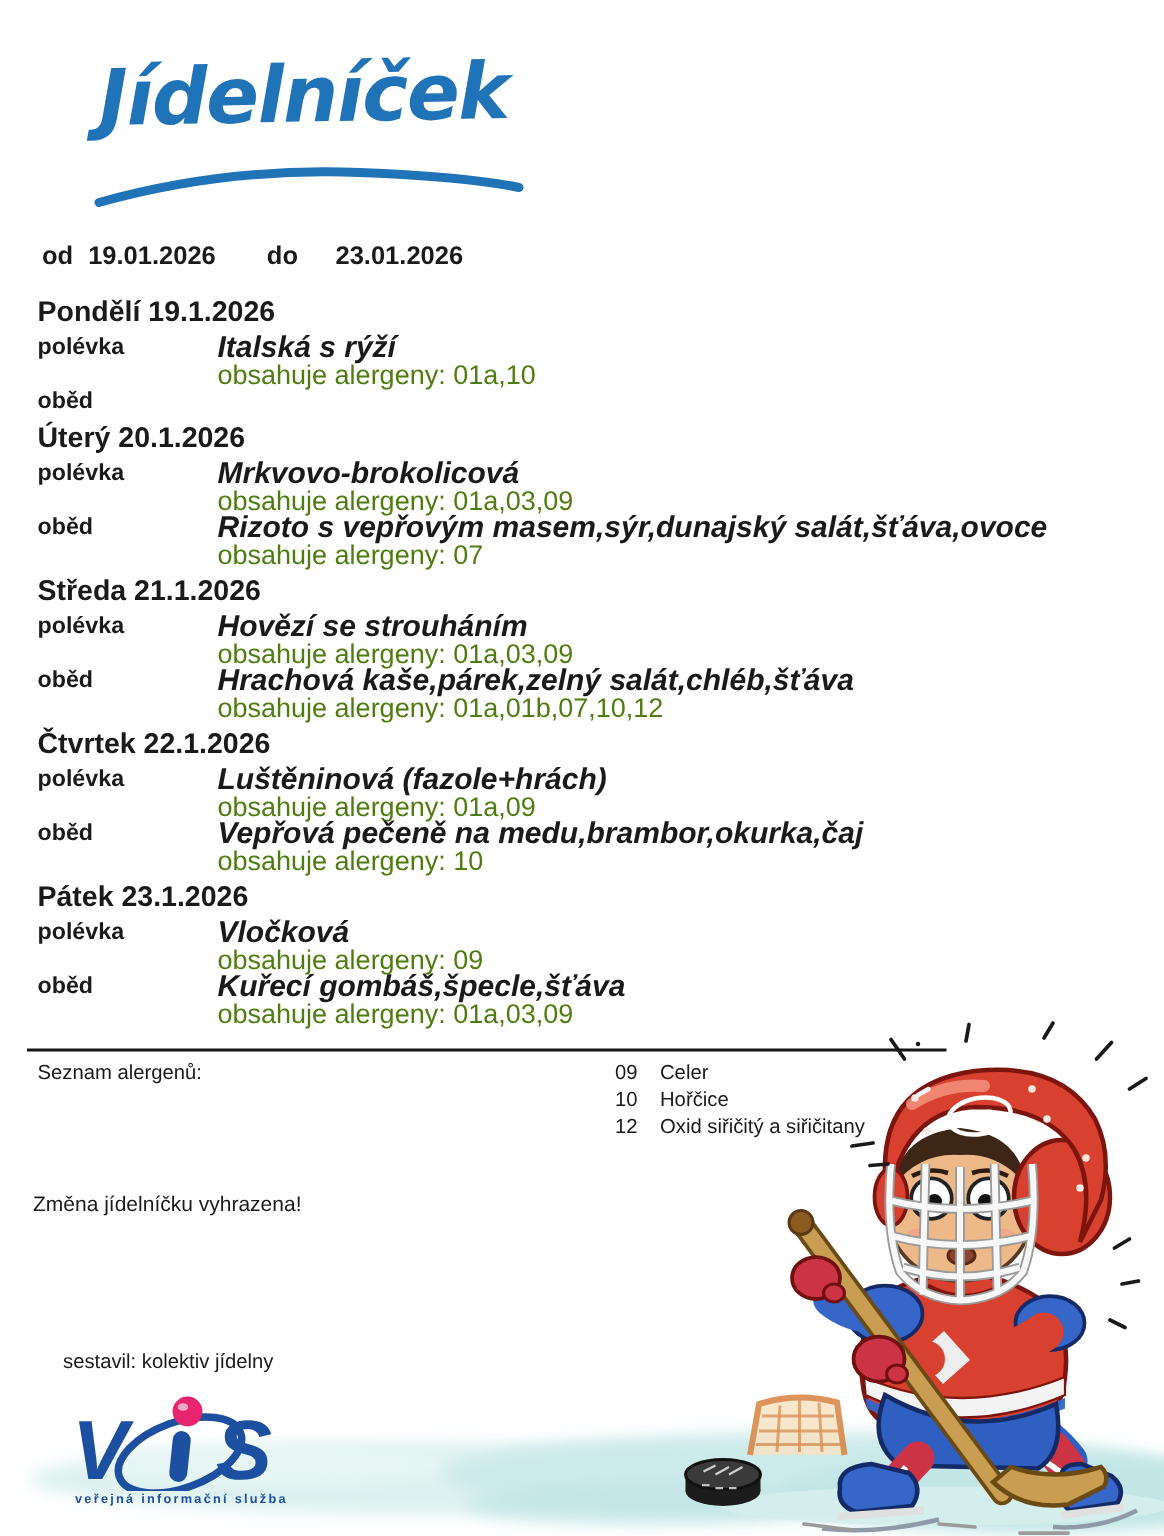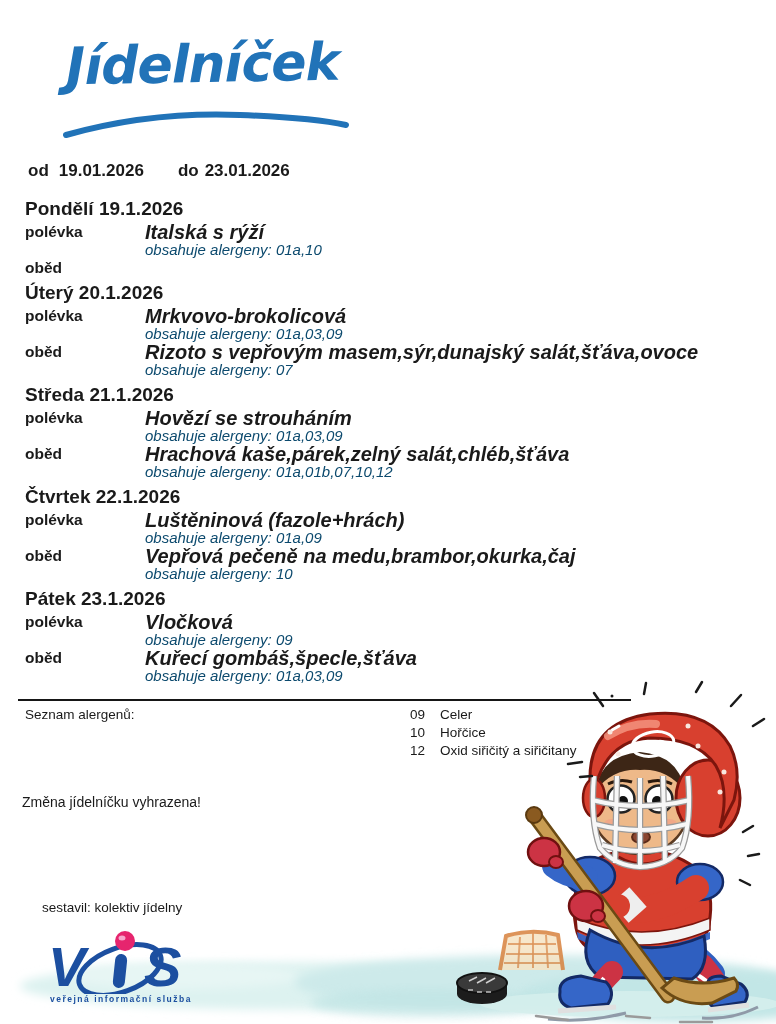--- a/index.html
+++ b/index.html
@@ -13,30 +13,30 @@
     position:absolute;left:66px;top:34px;
     font-family:"DejaVu Sans",sans-serif;
     font-size:52px;font-weight:bold;font-style:italic;
     color:#2173b8;letter-spacing:-1px;transform:rotate(-1deg);
   }
   .swoosh{position:absolute;left:60px;top:108px;width:292px;height:34px;}
   
   .daterange{position:absolute;left:28px;top:161px;font-size:17px;font-weight:bold;}
   .daterange .dr-from{margin-left:10px;}
   .daterange .dr-do{margin-left:34px;}
-  .daterange .dr-to{margin-left:6px;}
+  .daterange .dr-to{margin-left:25px;}
   
   .menu{position:absolute;left:25px;top:199px;width:680px;z-index:3;}
   .day{margin-bottom:6px;}
   .day-title{font-size:19px;line-height:20px;font-weight:bold;margin:0 0 4px 0;}
   .course{display:flex;}
   .course-label{width:120px;flex:0 0 120px;font-weight:bold;font-size:15.5px;line-height:18px;}
   .course-body{white-space:nowrap;}
   .dish{font-weight:bold;font-style:italic;font-size:20px;line-height:18px;}
-  .allerg{font-style:italic;font-size:15px;line-height:18px;color:#0c4a6e;}
+  .allerg{font-size:18px;line-height:18px;color:#4d7c0f;}
   
   .separator{position:absolute;left:18px;top:699px;width:613px;border-top:2px solid #161616;z-index:3;}
   
   .legend{position:absolute;left:25px;top:706px;font-size:13.5px;line-height:18px;z-index:3;display:flex;flex-direction:column;}
   .legend-label{width:120px;flex:0 0 120px;}
   .legend-col .code{display:inline-block;width:30px;}
   .legend-col2{position:absolute;left:410px;top:706px;font-size:13.5px;line-height:18px;z-index:3;}
   .legend-col2 .code{display:inline-block;width:30px;}
   .change-note{position:absolute;left:22px;top:773px;font-size:14px;z-index:3;margin-top:21px;}
   .author-note{position:absolute;left:42px;top:900px;font-size:13.5px;z-index:3;}

